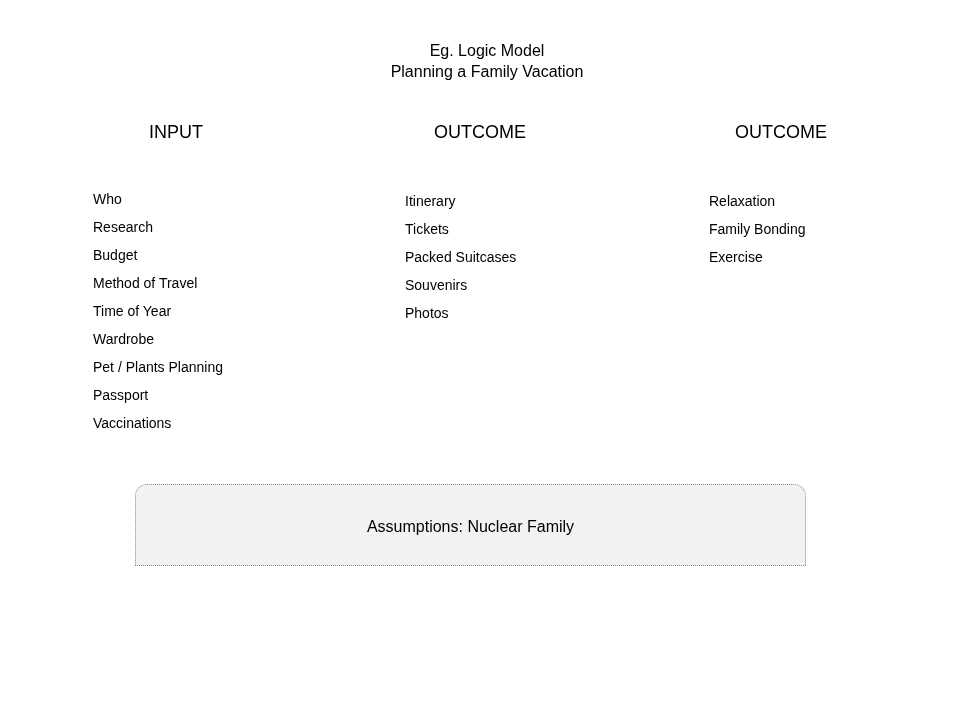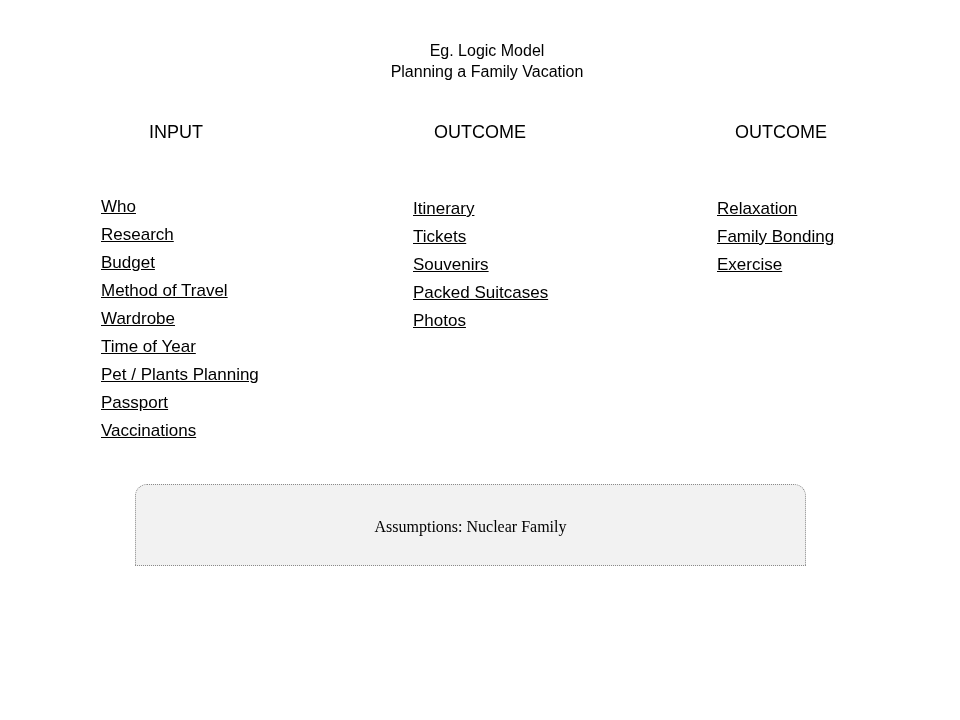--- a/index.html
+++ b/index.html
@@ -31,26 +31,25 @@
       line-height: 20px;
       text-align: center;
       width: 200px;
     }
     #hdr-input { left: 76px; }
     #hdr-output { left: 380px; }
     #hdr-outcome { left: 681px; }
 
     .col-list {
       position: absolute;
-      margin: 16px;
+      margin: 8px;
       padding: 0;
       list-style: none;
-      font-size: 17px;
+      font-size: 14px;
       line-height: 28px;
-      text-decoration: underline;
     }
     .col-list li {
       white-space: nowrap;
       margin: 0;
       padding: 0;
     }
     #list-input { left: 85px; top: 177px; }
     #list-output { left: 397px; top: 179px; }
     #list-outcome { left: 701px; top: 179px; }
 
@@ -63,21 +62,20 @@
       background: #f2f2f2;
       border: 1px dotted #8a8a8a;
       border-top-left-radius: 12px;
       border-top-right-radius: 12px;
       border-bottom-left-radius: 0;
       border-bottom-right-radius: 0;
       display: flex;
       align-items: center;
       justify-content: center;
       box-sizing: border-box;
-      font-family: Liberation Serif, serif;
     }
     .assumptions-text {
       font-size: 16px;
       line-height: 20px;
       margin-top: 3px;
     }
   </style>
 </head>
 <body>
 
@@ -88,32 +86,32 @@
 
 <div class="col-header" id="hdr-input">INPUT</div>
 <div class="col-header" id="hdr-output">OUTCOME</div>
 <div class="col-header" id="hdr-outcome">OUTCOME</div>
 
 <ul class="col-list" id="list-input">
   <li>Who</li>
   <li>Research</li>
   <li>Budget</li>
   <li>Method of Travel</li>
+  <li>Time of Year</li>
   <li>Wardrobe</li>
-  <li>Time of Year</li>
   <li>Pet / Plants Planning</li>
   <li>Passport</li>
   <li>Vaccinations</li>
 </ul>
 
 <ul class="col-list" id="list-output">
   <li>Itinerary</li>
   <li>Tickets</li>
+  <li>Packed Suitcases</li>
   <li>Souvenirs</li>
-  <li>Packed Suitcases</li>
   <li>Photos</li>
 </ul>
 
 <ul class="col-list" id="list-outcome">
   <li>Relaxation</li>
   <li>Family Bonding</li>
   <li>Exercise</li>
 </ul>
 
 <div class="assumptions-box">

